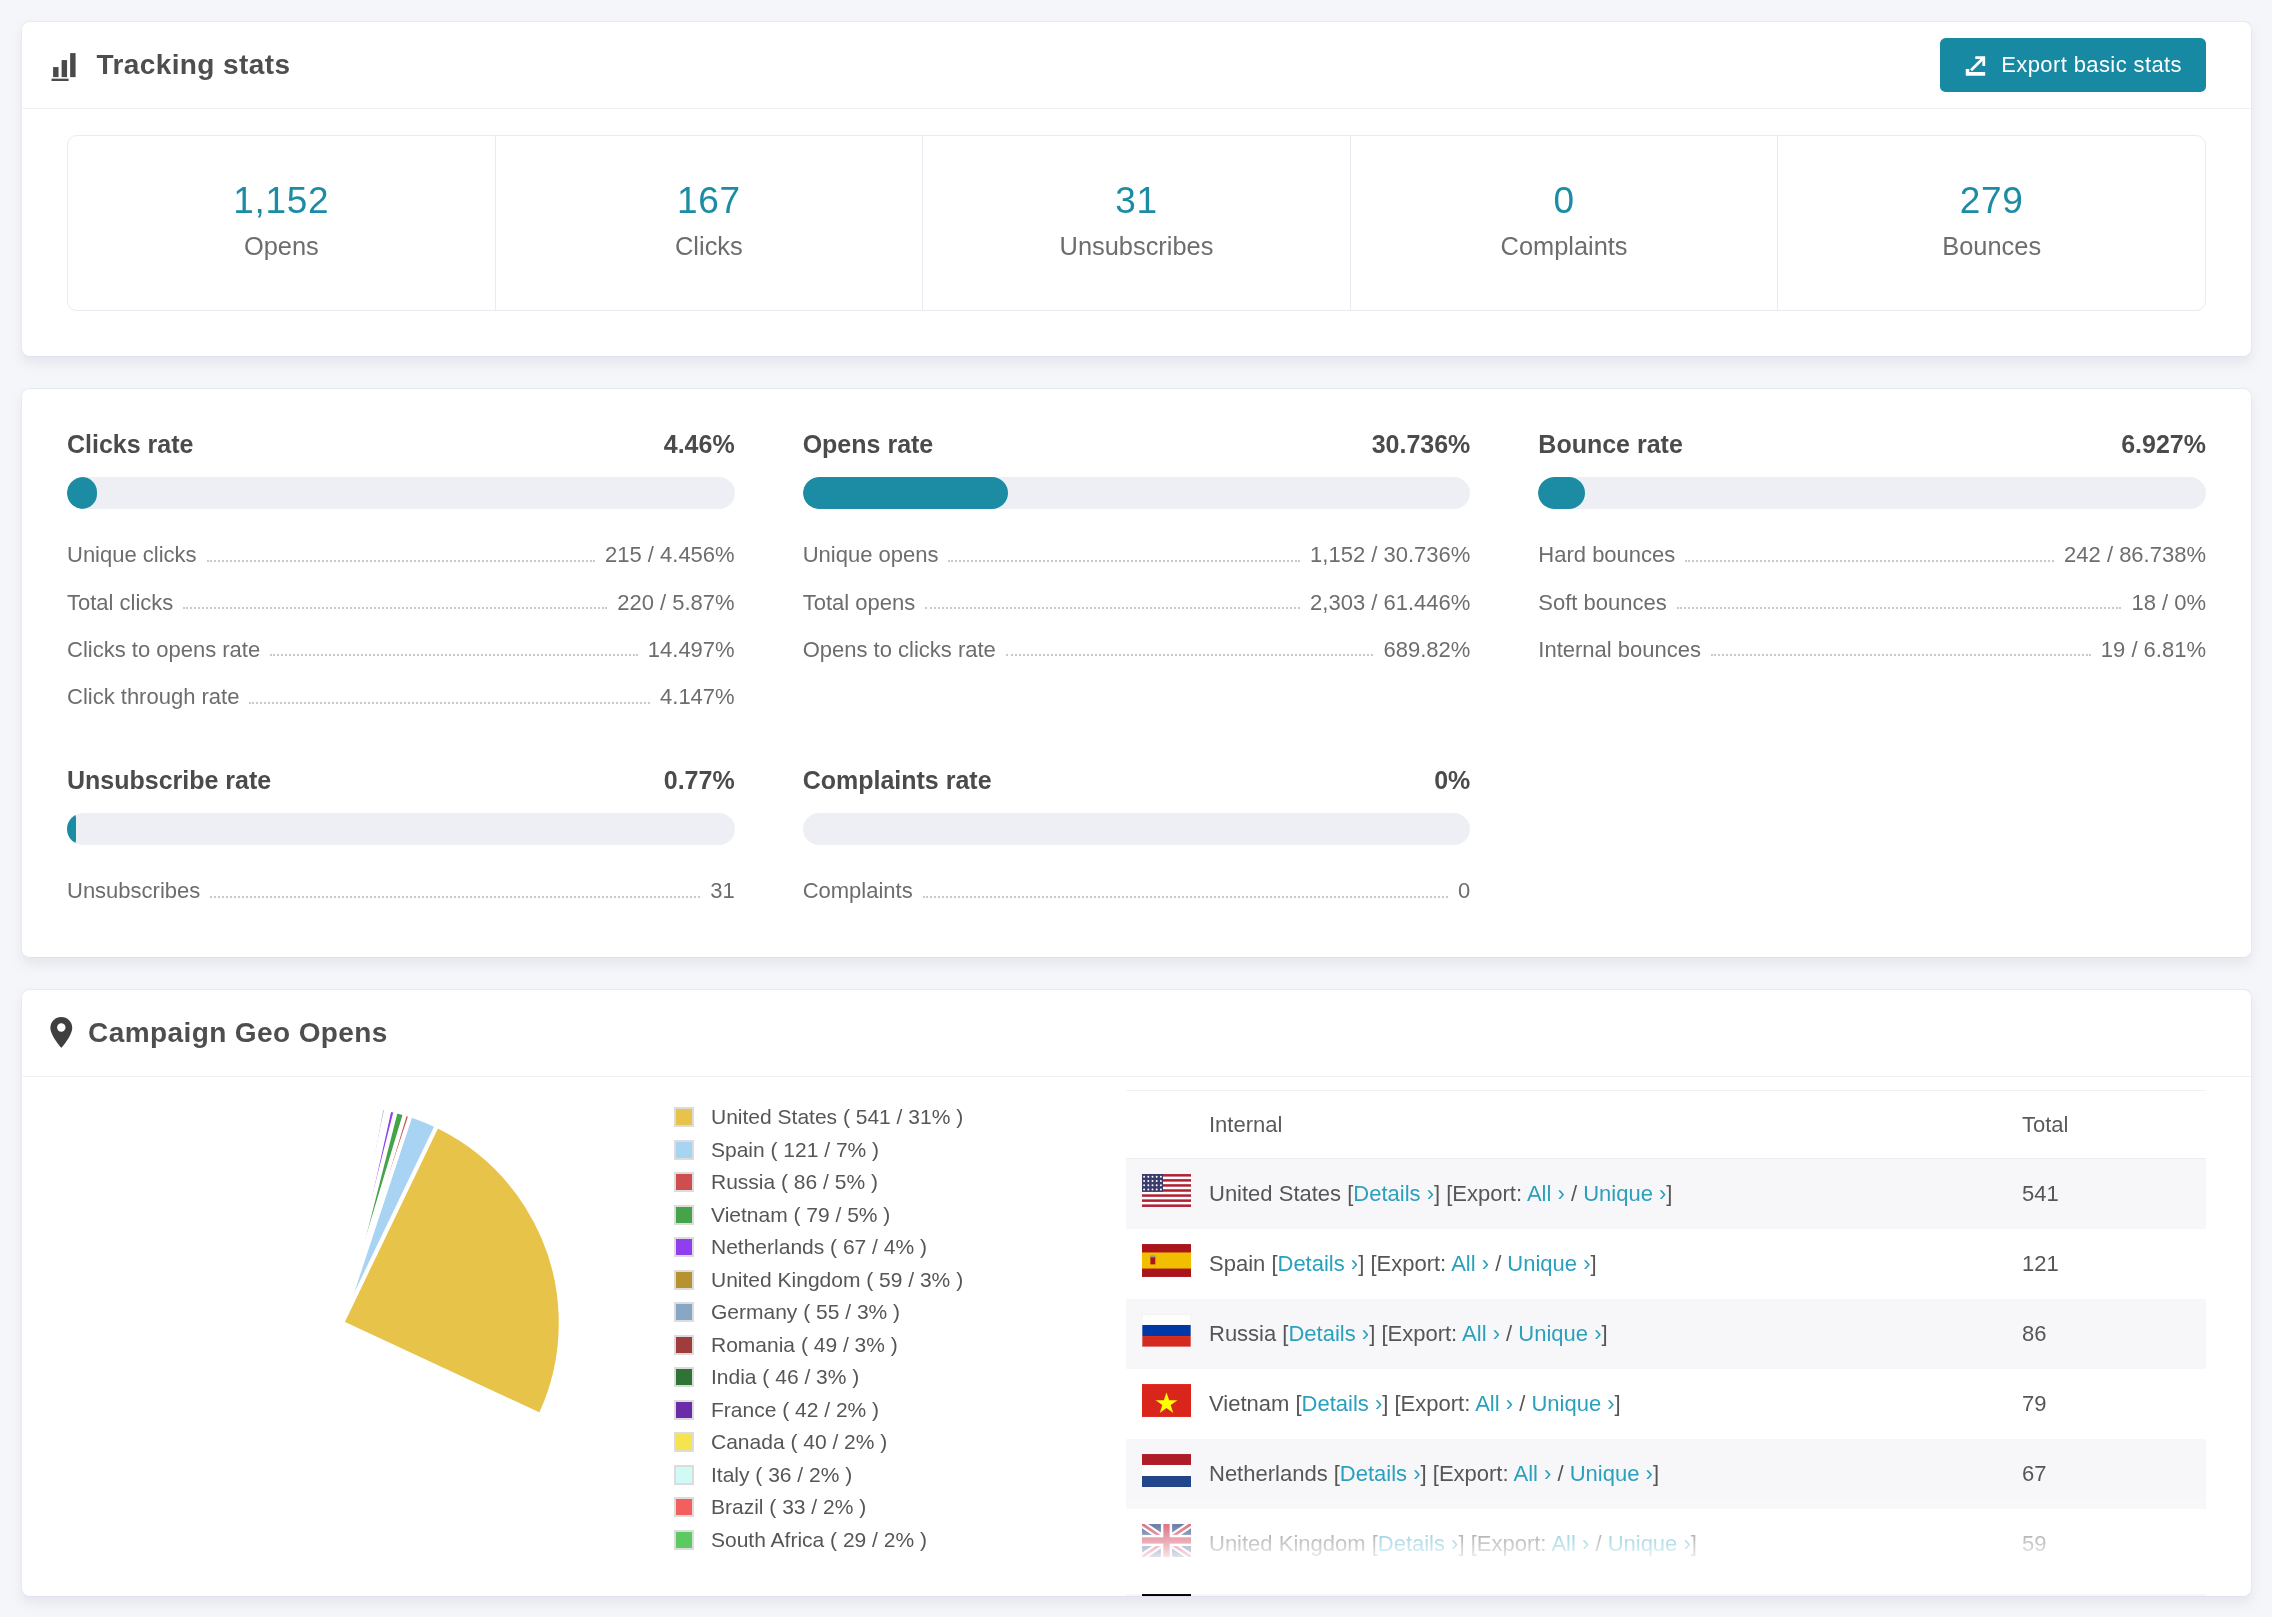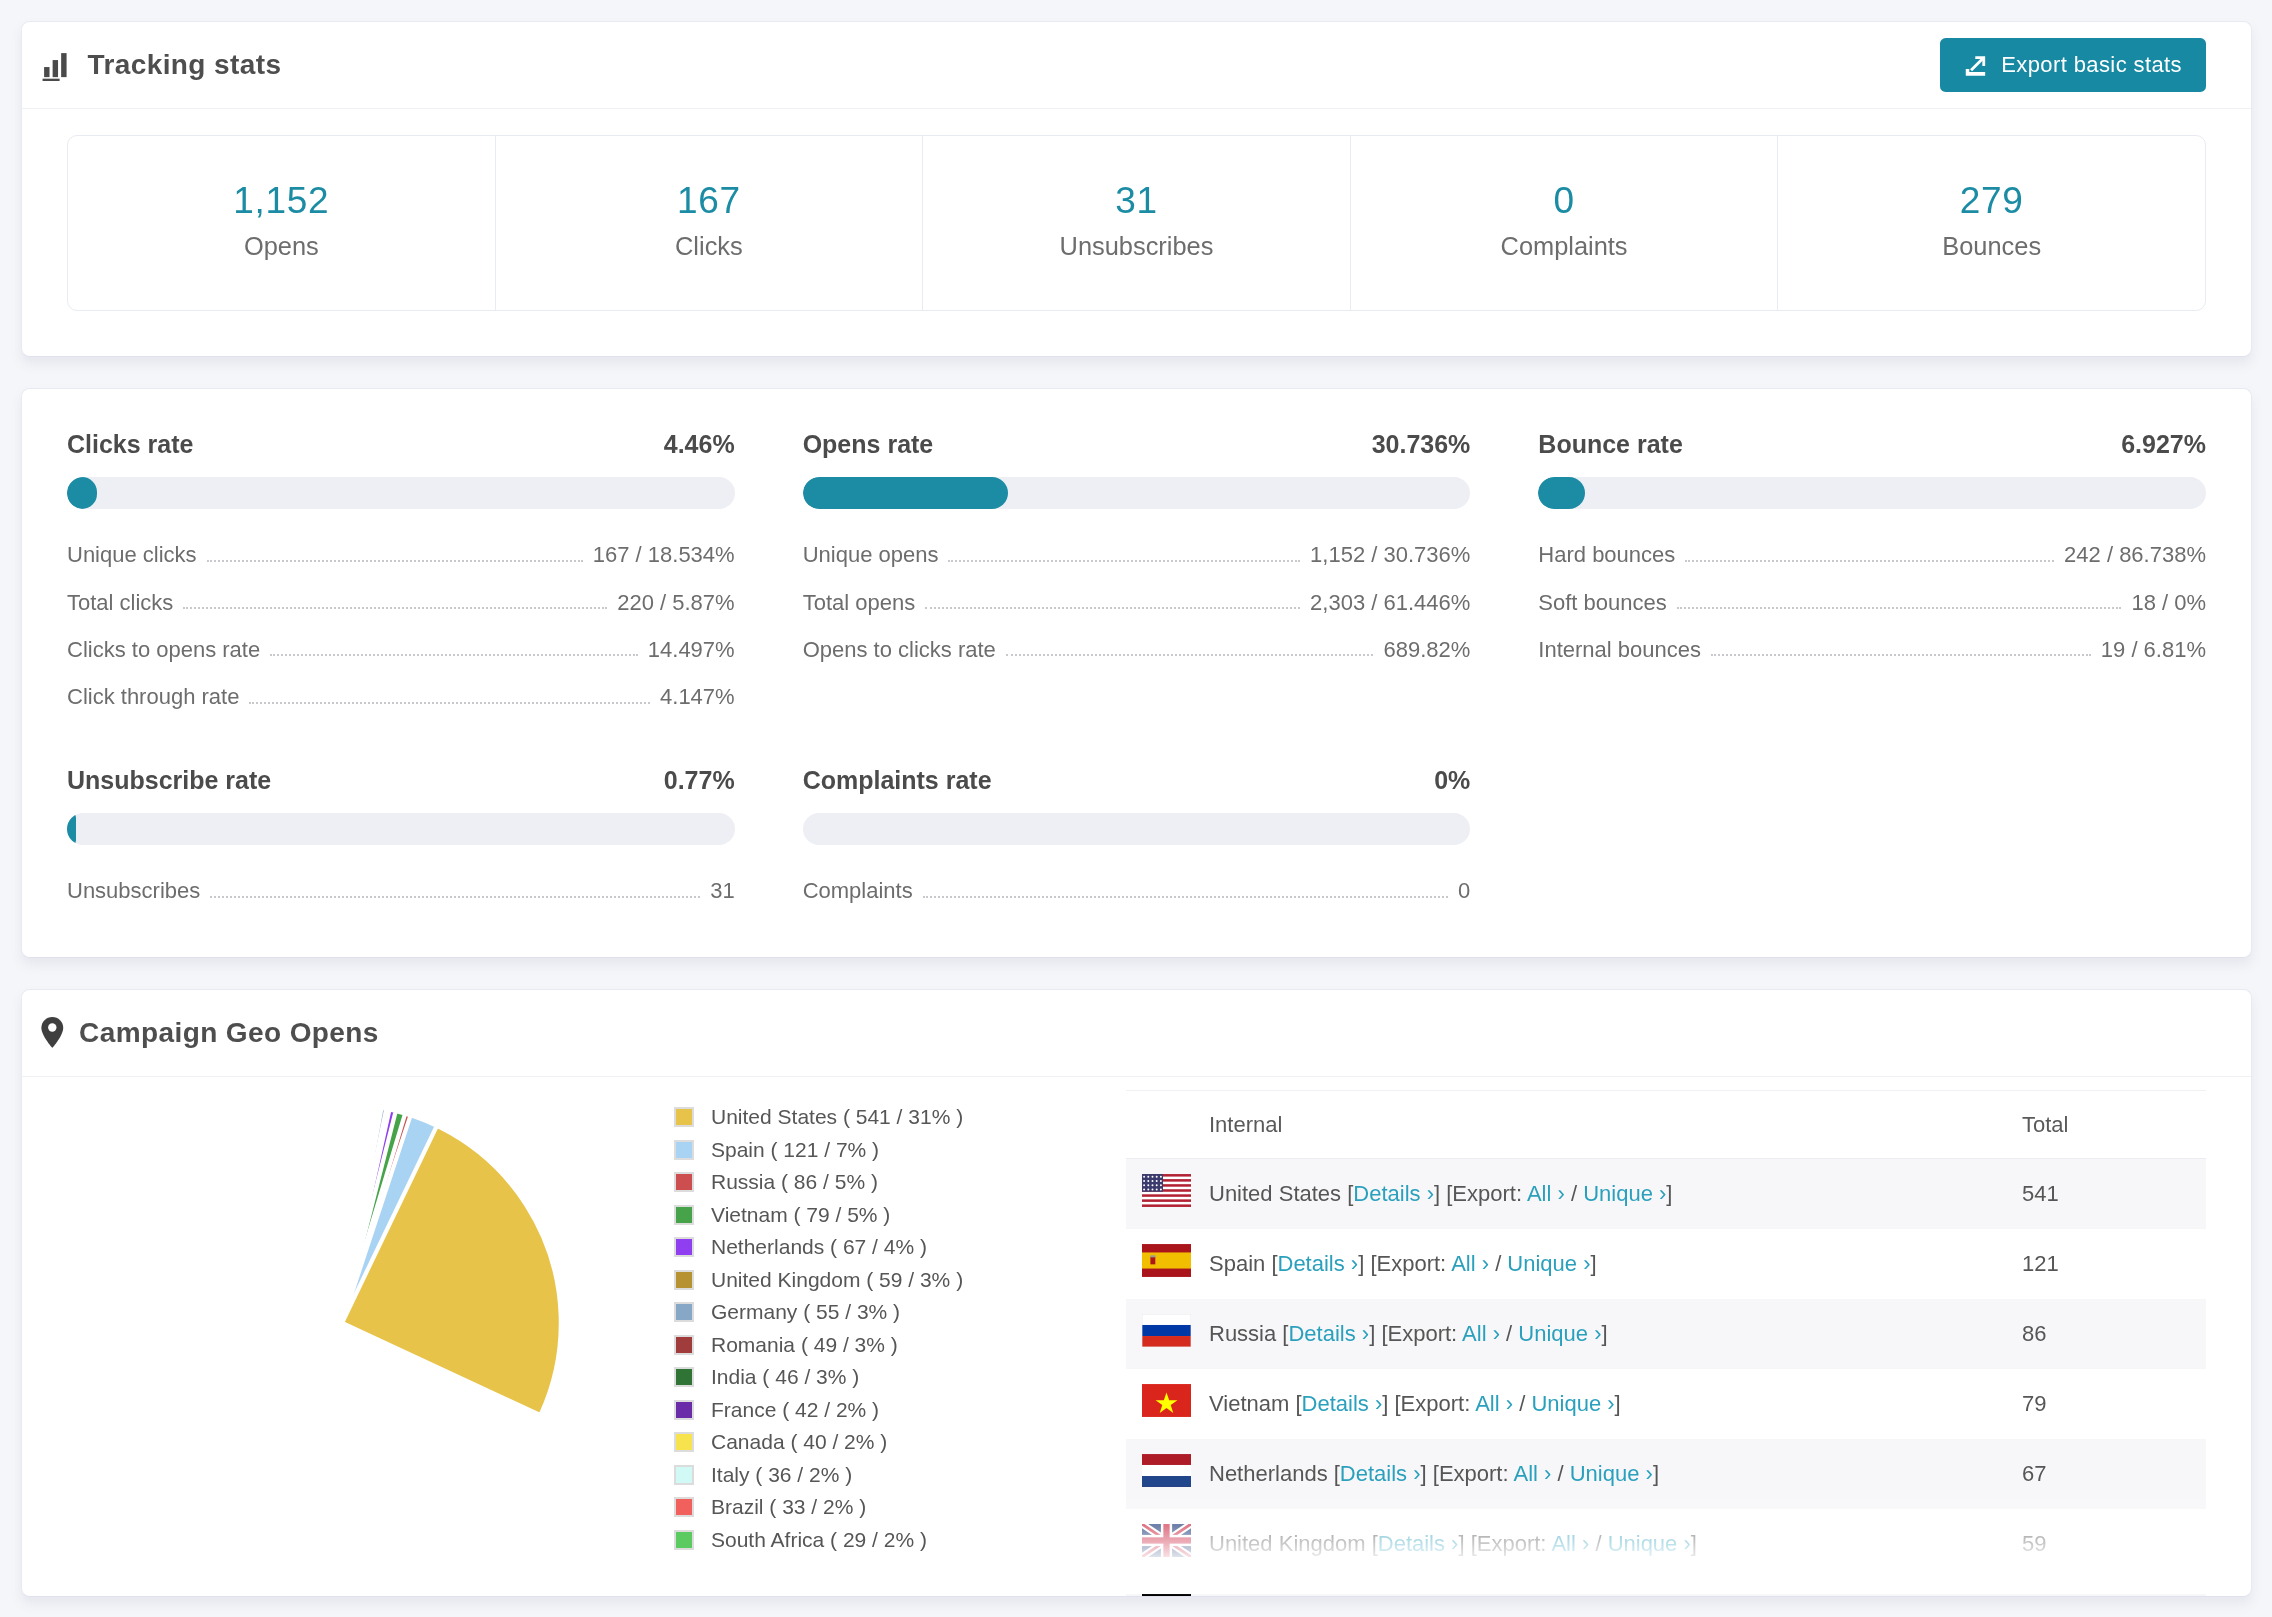--- a/index.html
+++ b/index.html
@@ -4,21 +4,21 @@
 <style>
   * { box-sizing: border-box; margin: 0; padding: 0; }
   html,body { width:2273px; height:1618px; overflow:hidden;
     background:#f5f6f9; font-family:"Liberation Sans", sans-serif; color:#5f5f5f; }
   .card { background:#fff; border:1.4px solid #e8eaf3; border-bottom-color:#dfe2ee;
     border-radius:8.5px; box-shadow:0 7px 11.3px rgba(125,135,165,.12); }
   #card-tracking { margin:21px 21px 0; }
   #card-rates   { margin:31px 21px 0; }
   #card-geo     { margin:31px 21px 0; height:608px; overflow:hidden; position:relative; }
 
-  .card-header { display:flex; align-items:center; padding:27px 19px; position:relative; }
+  .card-header { display:flex; align-items:center; padding:27px 28px; position:relative; }
   .card-title { font-size:28px; color:#4e4e4e; letter-spacing:0.4px; display:flex; align-items:center; gap:15.5px; }
   .card-sep { height:1.4px; background:#f0f1f5; margin:0 0 0 0; }
 
   .export-btn { position:absolute; right:45px; top:50%; transform:translateY(-50%);
     background:#1789a2; color:#fff; font-size:22px; letter-spacing:0.4px;
     border:none; border-radius:5.6px; padding:14px 24px; display:flex; gap:11.3px; cursor:pointer; }
 
   
   .stats-box { margin:25.4px 45px 45px; border:1.4px solid #e9ebf3; border-radius:10px; display:flex; }
   .stat-cell { flex:1; text-align:center; padding:44px 7px 49px; border-left:1.4px solid #e9ebf3; }
@@ -120,21 +120,21 @@
           <span class="rate-title">Clicks rate</span>
           <span class="rate-value">4.46%</span>
         </div>
         <div class="bar">
           <div class="bar-fill" style="width: 4.46%; min-width: 8.5px;"></div>
         </div>
         <div class="rate-rows">
           <div class="rate-row">
             <span>Unique clicks</span>
             <span class="leader"></span>
-            <span>167 / 18.534%</span>
+            <span>215 / 4.456%</span>
           </div>
           <div class="rate-row">
             <span>Total clicks</span>
             <span class="leader"></span>
             <span>220 / 5.87%</span>
           </div>
           <div class="rate-row">
             <span>Clicks to opens rate</span>
             <span class="leader"></span>
             <span>14.497%</span>

